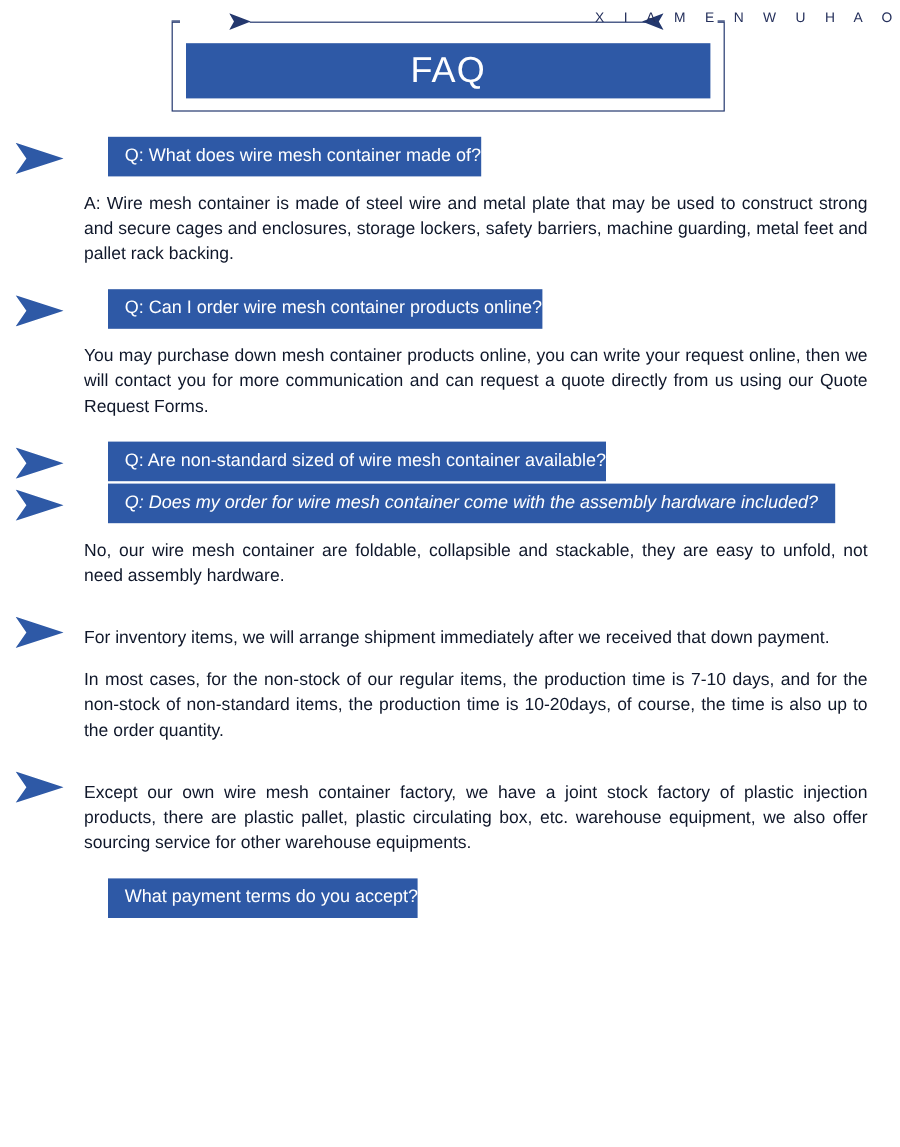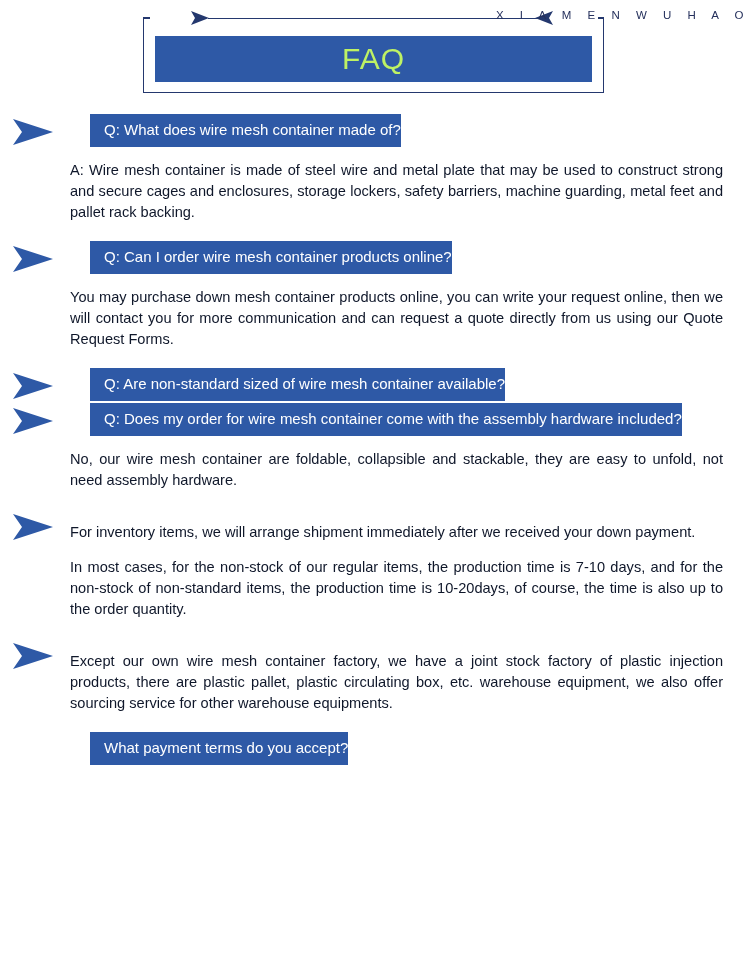--- a/index.html
+++ b/index.html
@@ -66,21 +66,21 @@
     color: #25305c;
     font-family: "Liberation Sans", sans-serif;
   }
   .faq-banner {
     position: absolute;
     left: 155px;
     top: 36px;
     width: 437px;
     height: 46px;
     background: #2e59a6;
-    color: #bef264;
+    color: #ffffff;
     display: flex;
     align-items: center;
     justify-content: center;
     font-size: 30px;
     letter-spacing: 1px;
   }
 
   
   .faq-list {
     position: relative;
@@ -110,20 +110,22 @@
     color: #ffffff;
     font-size: 15px;
     line-height: 20px;
     padding: 6px 0 7px 14px;
     box-sizing: border-box;
     min-height: 27px;
   }
   .q-bar.justified {
     text-align: justify;
     text-align-last: left;
+    padding-right: 14px;
+    font-style: italic;
   }
   .answer {
     margin: 13px 27px 18px 70px;
     color: #0f172a;
     font-size: 14.6px;
     line-height: 21px;
     text-align: justify;
     text-align-last: left;
     hyphens: manual;
   }
@@ -198,21 +200,21 @@
         <p>No, our wire mesh container are foldable, collapsible and stackable, they are easy to unfold, not need assembly hardware.</p>
       </div>
     </div>
     <div class="faq-item">
       <div class="q-row">
         <svg class="marker" viewBox="0 0 40 26">
           <polygon points="0,0 40,13 0,26 9,13" fill="#2e59a6"></polygon>
         </svg>
       </div>
       <div class="answer">
-        <p>For inventory items, we will arrange shipment immediately after we received your down payment.</p>
+        <p>For inventory items, we will arrange shipment immediately after we received that down payment.</p>
         <p>In most cases, for the non-stock of our regular items, the production time is 7-10 days, and for the non-stock of non-standard items, the production time is 10-20days, of course, the time is also up to the order quantity.</p>
       </div>
     </div>
     <div class="faq-item">
       <div class="q-row">
         <svg class="marker" viewBox="0 0 40 26">
           <polygon points="0,0 40,13 0,26 9,13" fill="#2e59a6"></polygon>
         </svg>
       </div>
       <div class="answer">

